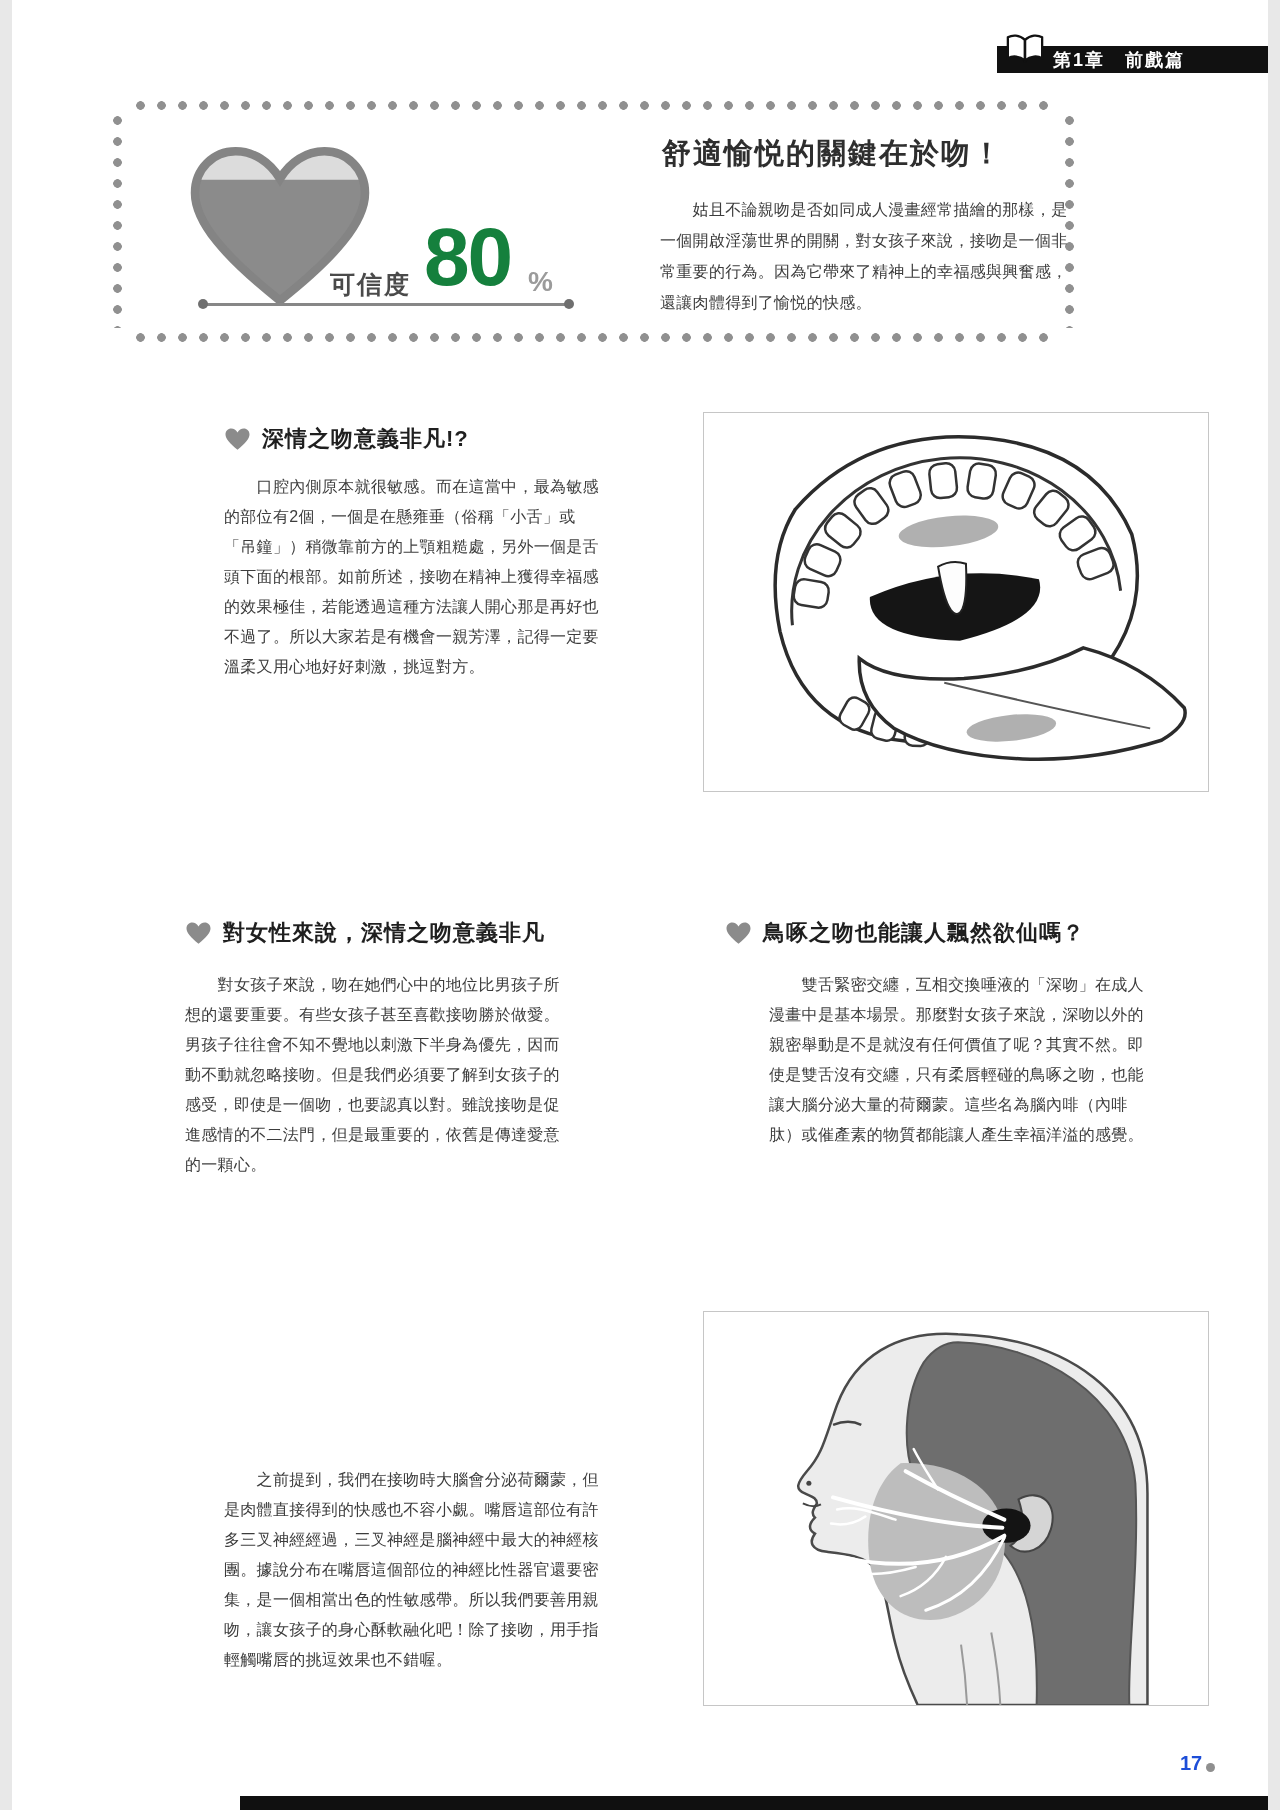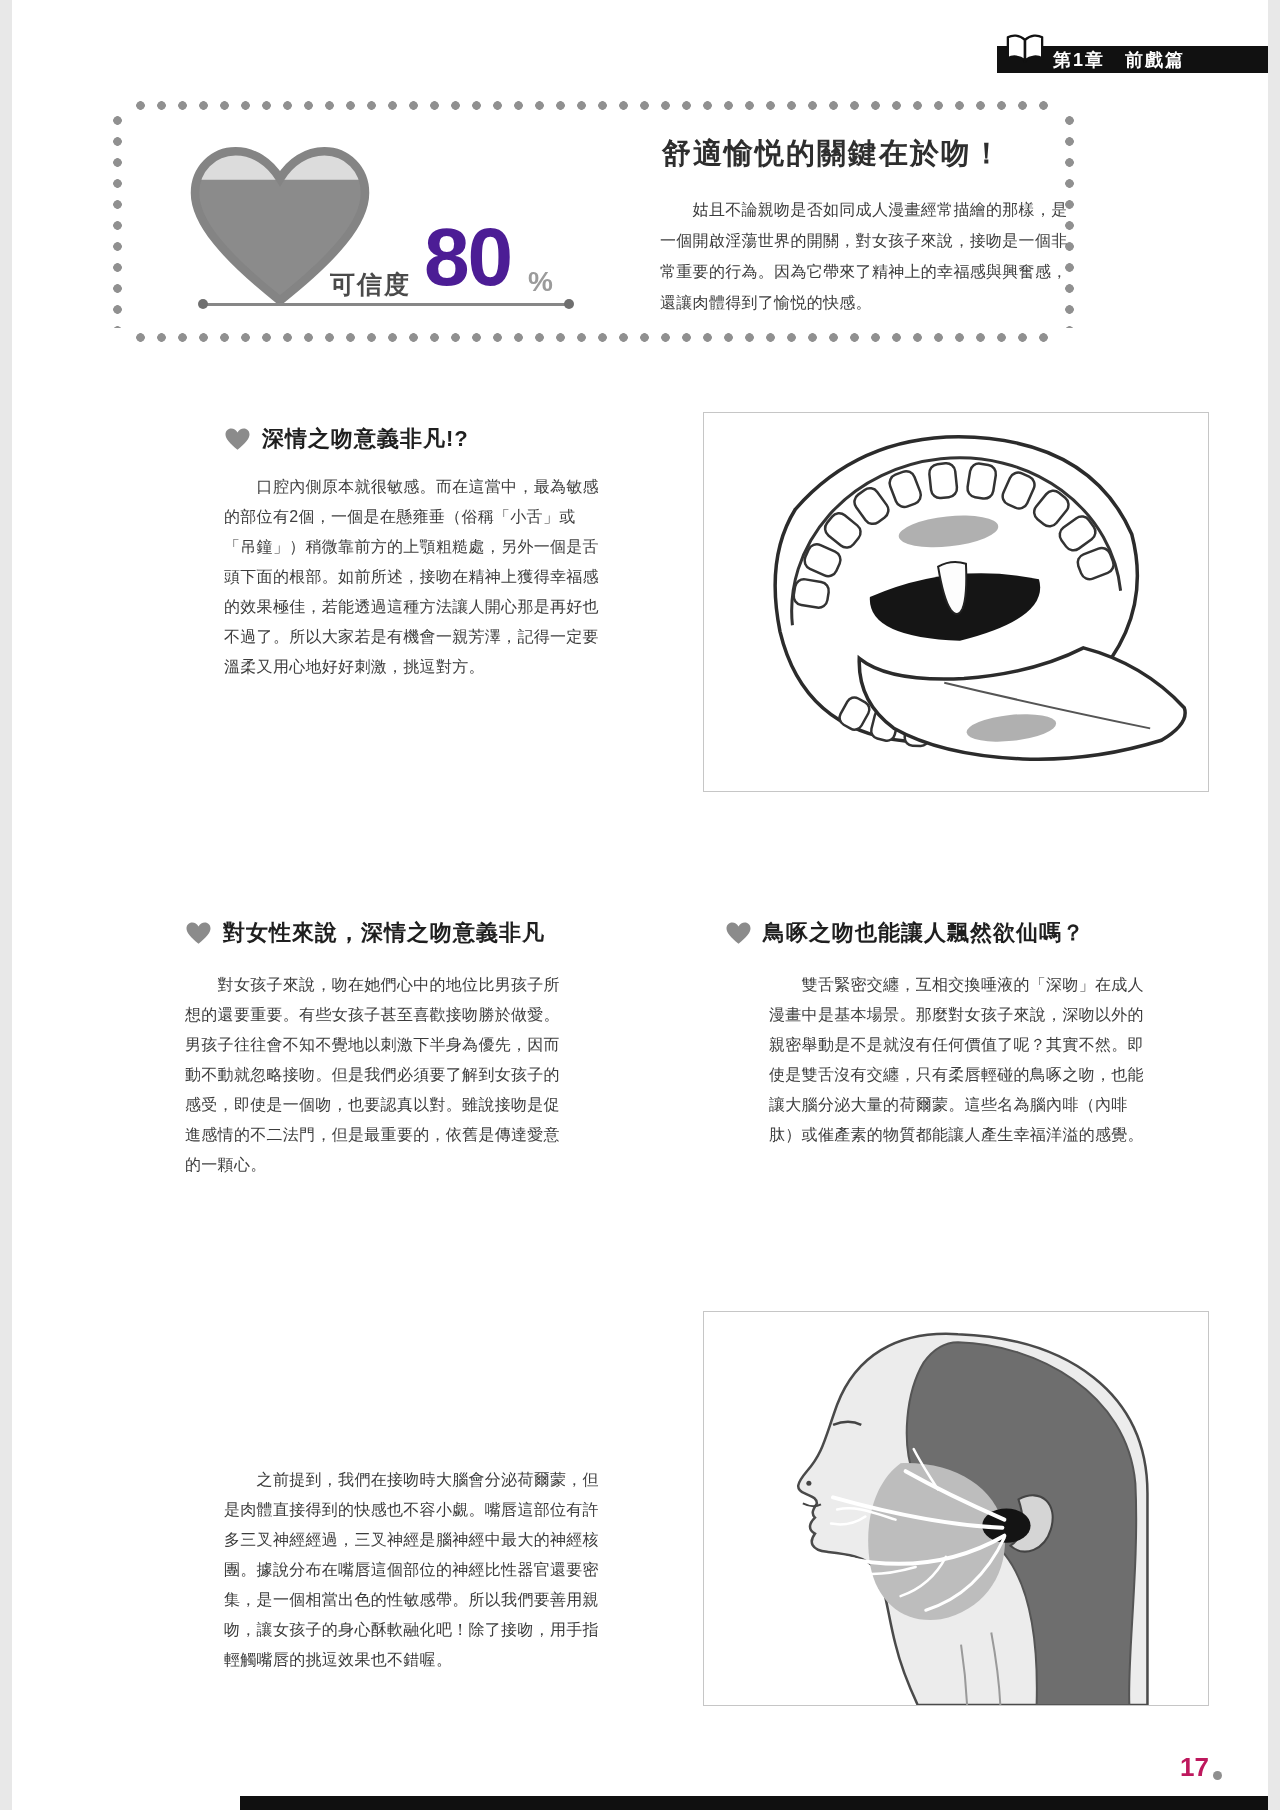--- a/index.html
+++ b/index.html
@@ -17,42 +17,42 @@
   .chapter-bar span{
     color:#fff;font-size:18px;font-weight:bold;letter-spacing:2px;
     padding-left:56px;white-space:nowrap;
   }
   
   .dot-h{height:11px;background-image:radial-gradient(circle,#909090 4px,rgba(0,0,0,0) 4.6px);
          background-size:21px 11px;background-repeat:repeat-x;}
   .dot-v{width:11px;background-image:radial-gradient(circle,#909090 4px,rgba(0,0,0,0) 4.6px);
          background-size:11px 21px;background-repeat:repeat-y;}
   .cred-label{font-size:25px;font-weight:bold;color:#4a4a4a;letter-spacing:2px;}
-  .cred-value{font-size:82px;line-height:82px;font-weight:bold;color:#4c1d95;letter-spacing:-2px;}
+  .cred-value{font-size:82px;line-height:82px;font-weight:bold;color:#15803d;letter-spacing:-2px;}
   .cred-unit{font-size:28px;font-weight:bold;color:#9b9b9b;}
   .cred-line{height:3px;background:#878787;}
   .cred-dot{width:10px;height:10px;border-radius:50%;background:#6f6f6f;}
   .box-title{
     font-family:"Liberation Serif",serif;font-size:29px;font-weight:600;
     letter-spacing:2px;color:#2e2e2e;white-space:nowrap;
   }
   
   .body-text{
     font-size:16px;line-height:30px;letter-spacing:.3px;color:#3c3c3c;
     white-space:pre-line;text-align:justify;
   }
   .intro-text{line-height:31px;}
   .sec-heading{display:flex;align-items:center;gap:11px;}
   .sec-heading b{font-size:22px;color:#1f1f1f;letter-spacing:1px;white-space:nowrap;}
   
   .fig{border:1px solid #c6c6c6;background:#fff;}
   .fig svg{display:block;width:100%;height:100%;}
   
   .page-num{display:flex;align-items:flex-end;gap:4px;}
-  .page-num span{font-size:26px;color:#be185d;font-weight:bold;}
+  .page-num span{font-size:20px;color:#1d4ed8;font-weight:bold;}
   .page-num i{width:9px;height:9px;border-radius:50%;background:#8f8f8f;margin-bottom:3px;}
   .footer-bar{background:#101010;}
 </style>
 </head>
 <body>
 
 <div class="page">
 
   <div class="abs chapter-bar">
     <span>第1章　前戲篇</span>

